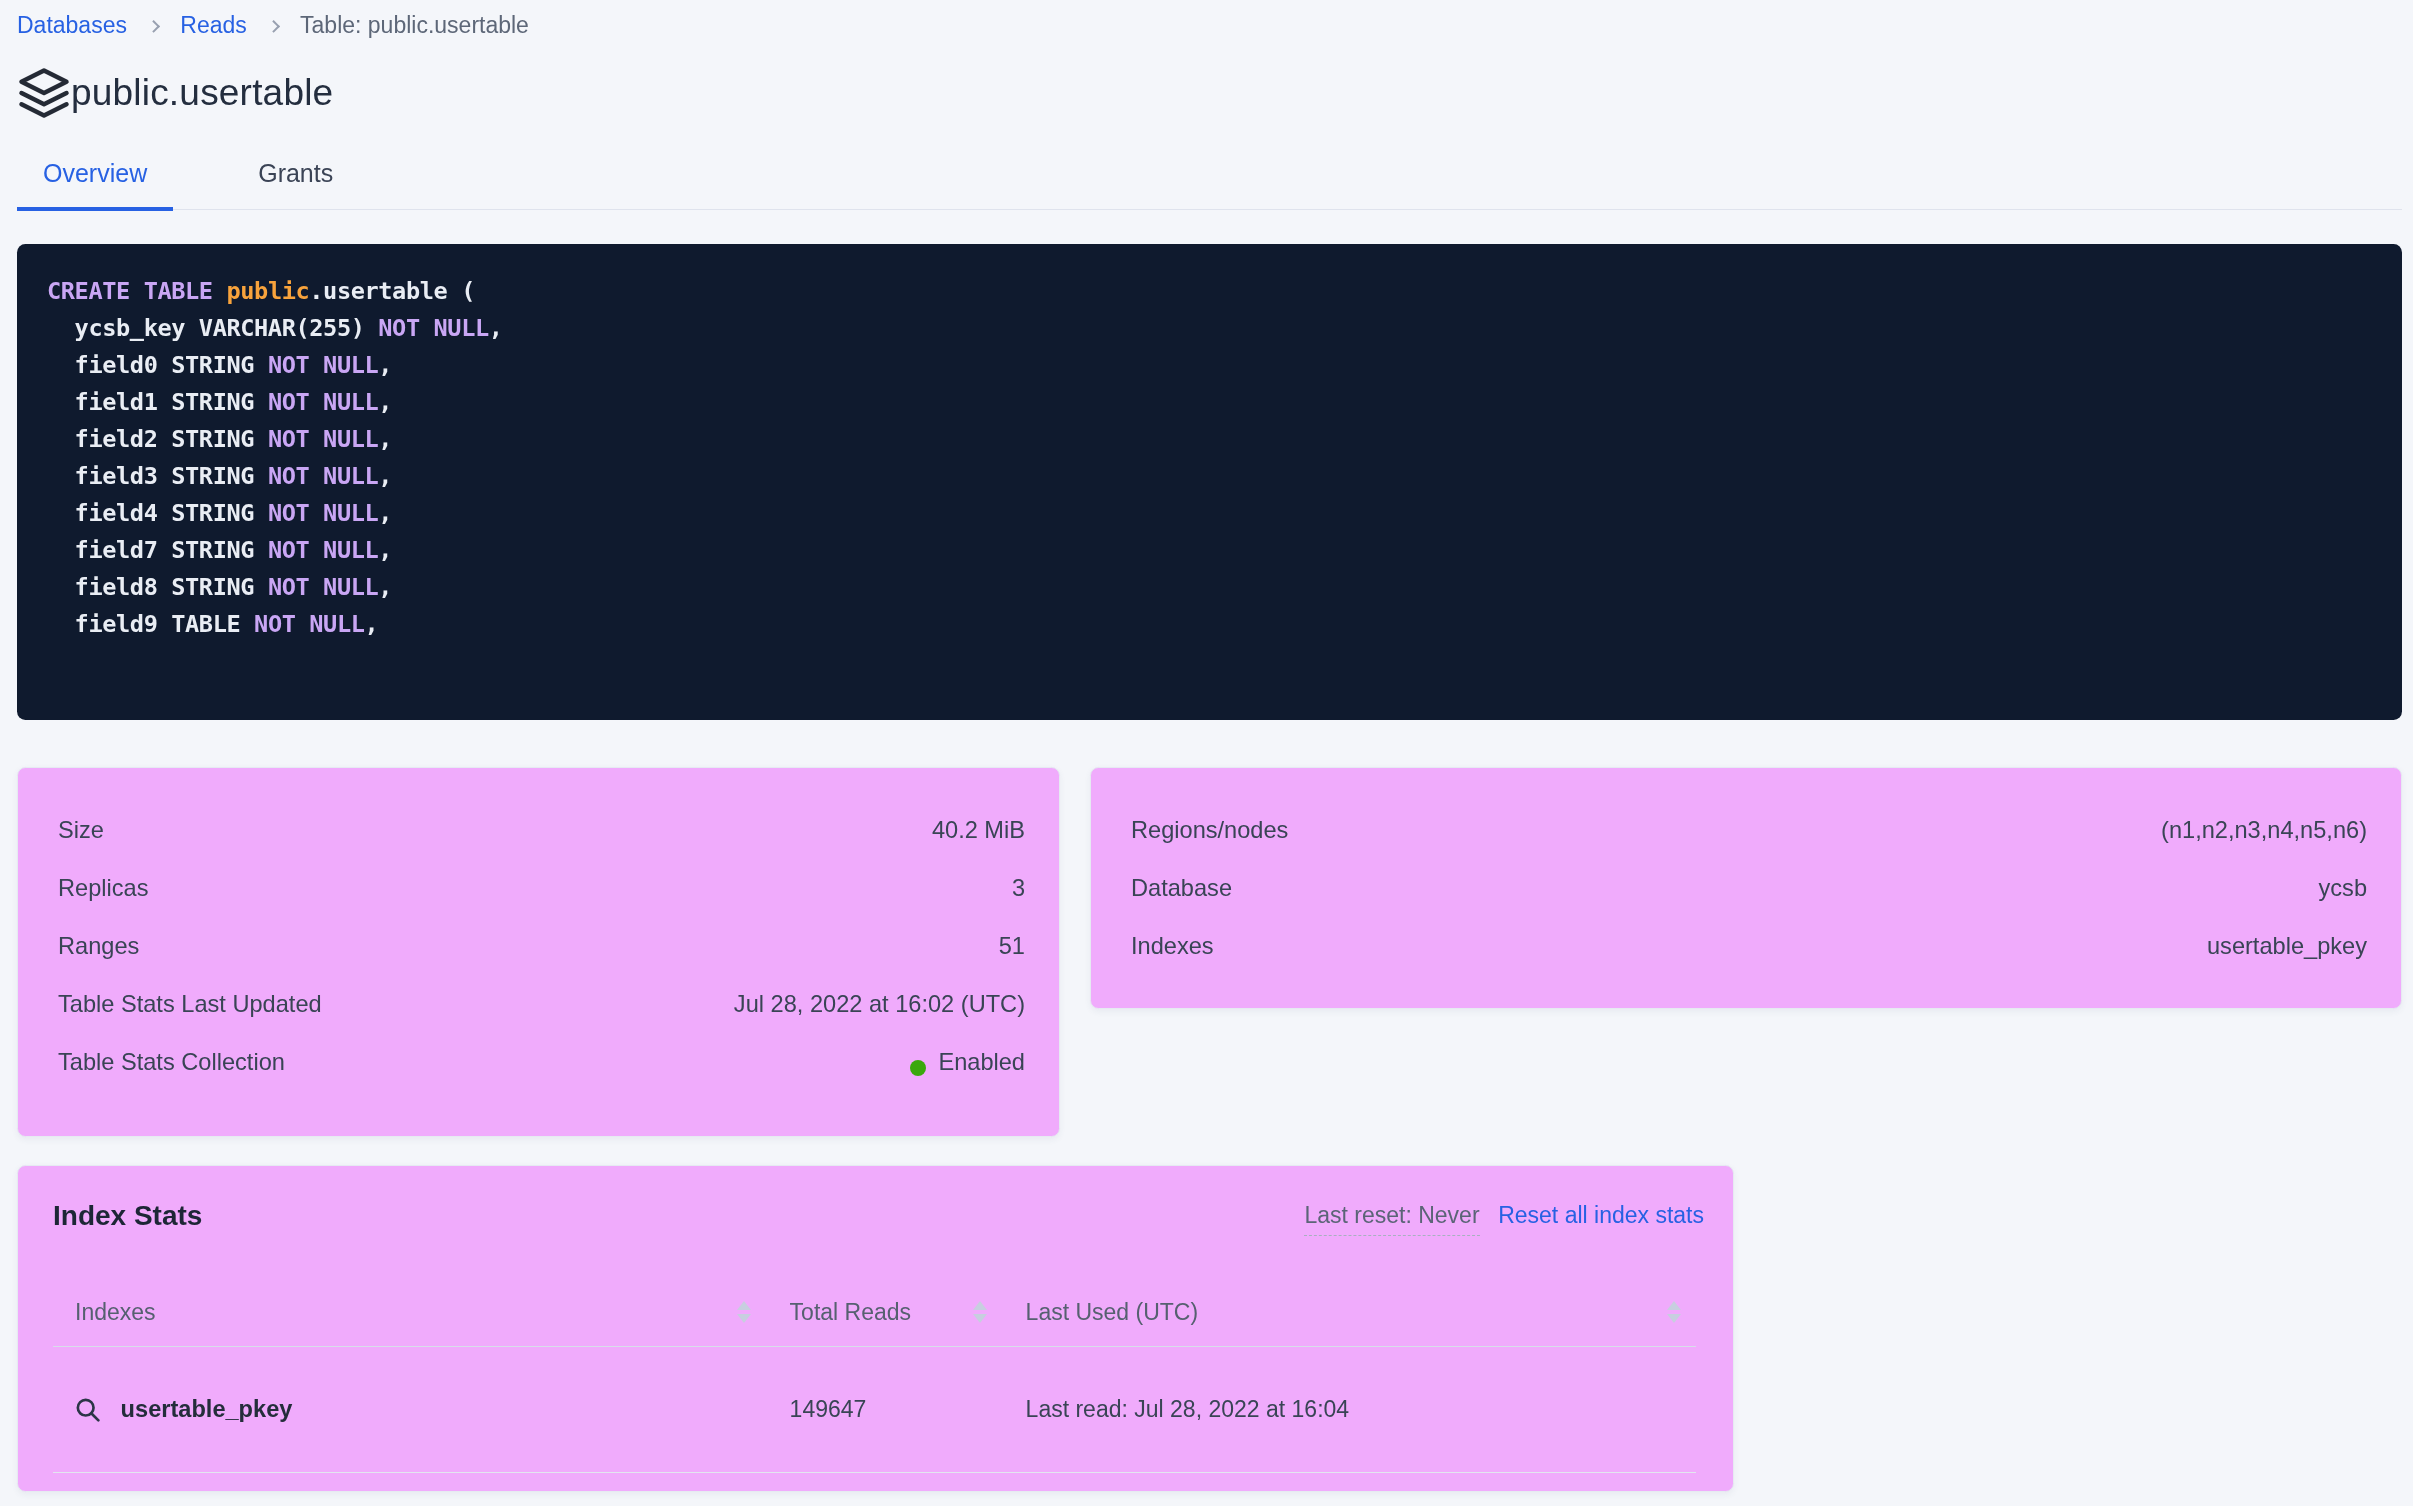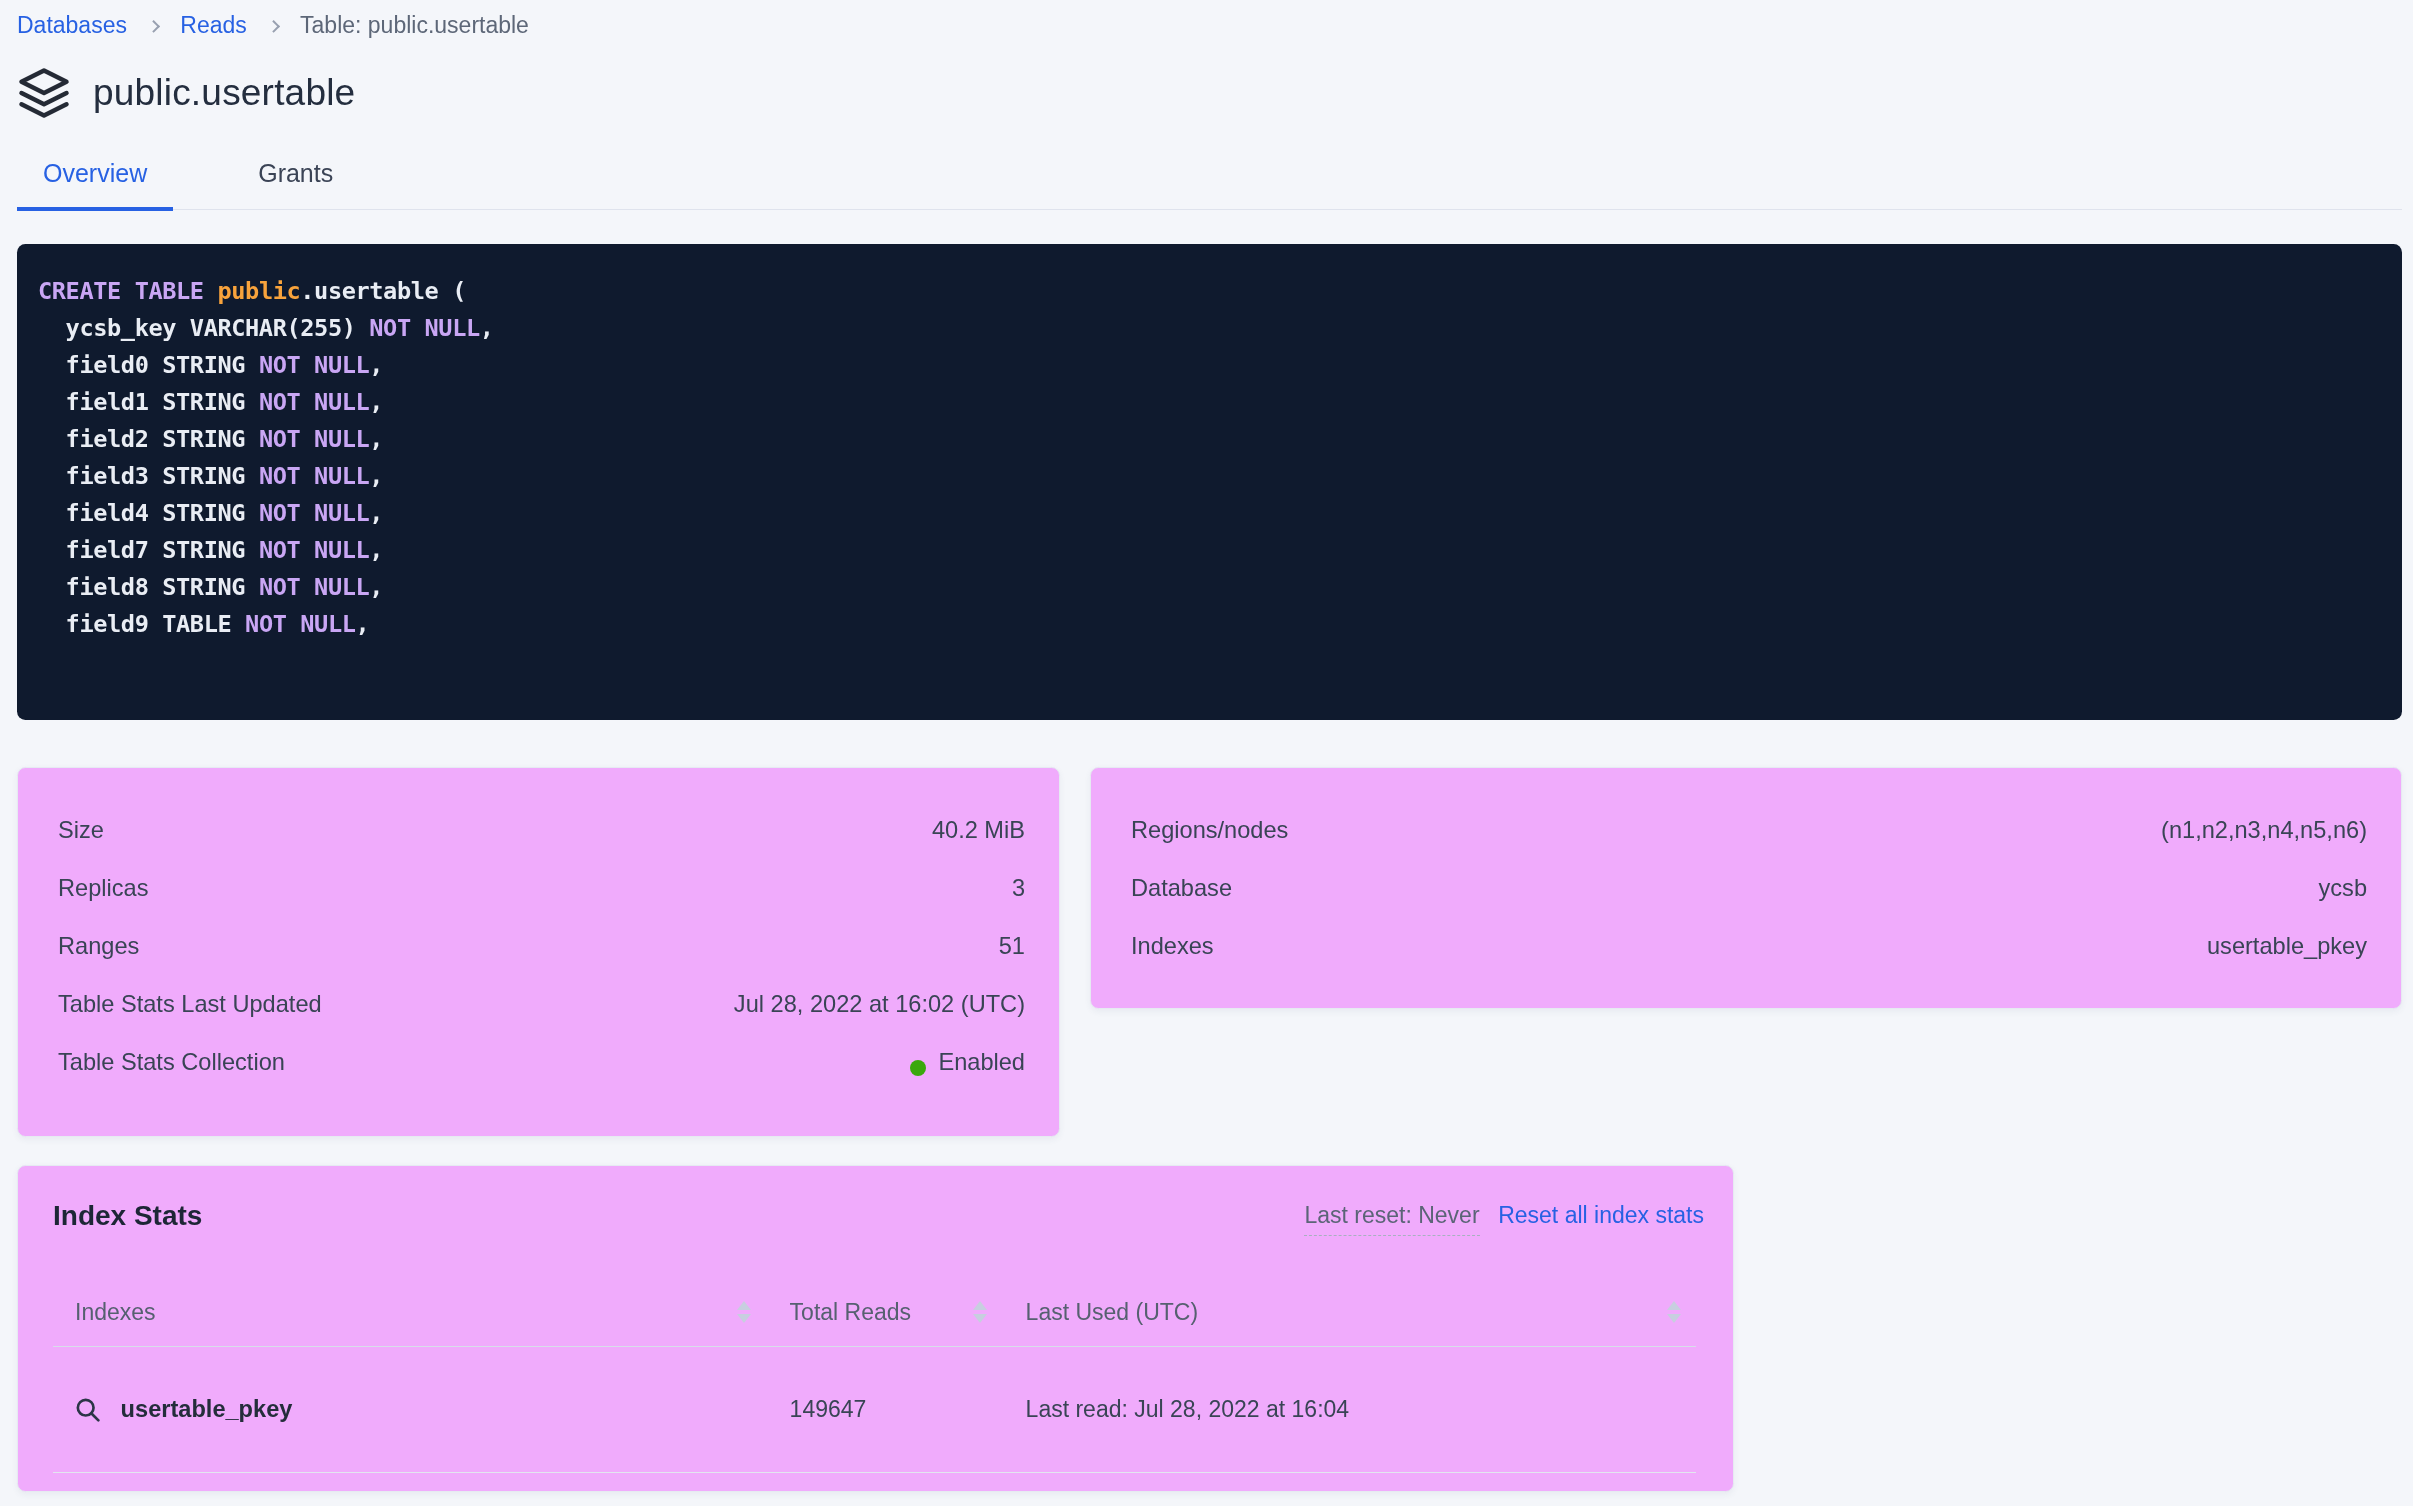--- a/index.html
+++ b/index.html
@@ -15,33 +15,33 @@
   .breadcrumb { display:flex; align-items:center; gap:22px; padding-top:12px; font-size:23px; }
   .crumb-link { color:#2761e3; text-decoration:none; cursor:pointer; }
   .crumb-current { color:#5d6778; }
   .crumb-chevron {
     width:9.3px; height:9.3px; display:inline-block;
     border-top:2.5px solid #98a0b0; border-right:2.5px solid #98a0b0;
     transform:rotate(45deg); margin-top:1.7px;
   }
 
   
-  .title-row { display:flex; align-items:center; gap:22px; margin-top:27px; }
+  .title-row { display:flex; align-items:center; margin-top:27px; }
   .title-row h1 { font-size:37px; font-weight:400; color:#242e3f; letter-spacing:0.2px; }
 
   
   .tabs { display:flex; margin-top:39px; border-bottom:1.7px solid #dfe3ed; }
   .tab { font-size:25px; padding:0 26px 18.6px 26px; margin-right:59px; cursor:pointer;
          color:#3b4456; border-bottom:4.2px solid transparent; margin-bottom:-1.7px; }
   .tab.active { color:#2761e3; border-bottom-color:#2761e3; }
 
   
   .code-block {
     margin-top:34px; width:2385px; height:476px; overflow:hidden;
-    background:#0f1a2e; border-radius:8.4px; padding:29px 21px;
+    background:#0f1a2e; border-radius:8.4px; padding:29px 30px;
   }
   .code-line {
     white-space:pre; font-family:"DejaVu Sans Mono", monospace;
     font-weight:700; font-size:23.6px; line-height:37px; color:#e9edf4;
     letter-spacing:-0.4px;
   }
   .tok-kw { color:#c9a6f4; }
   .tok-builtin { color:#f8a33c; }
   .tok-plain { color:#e9edf4; }
 

